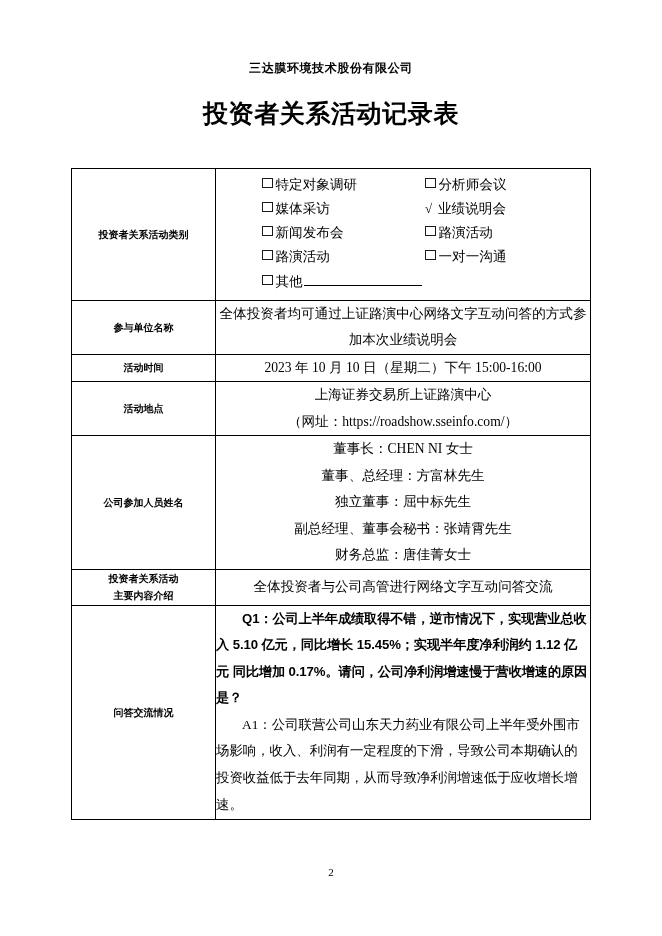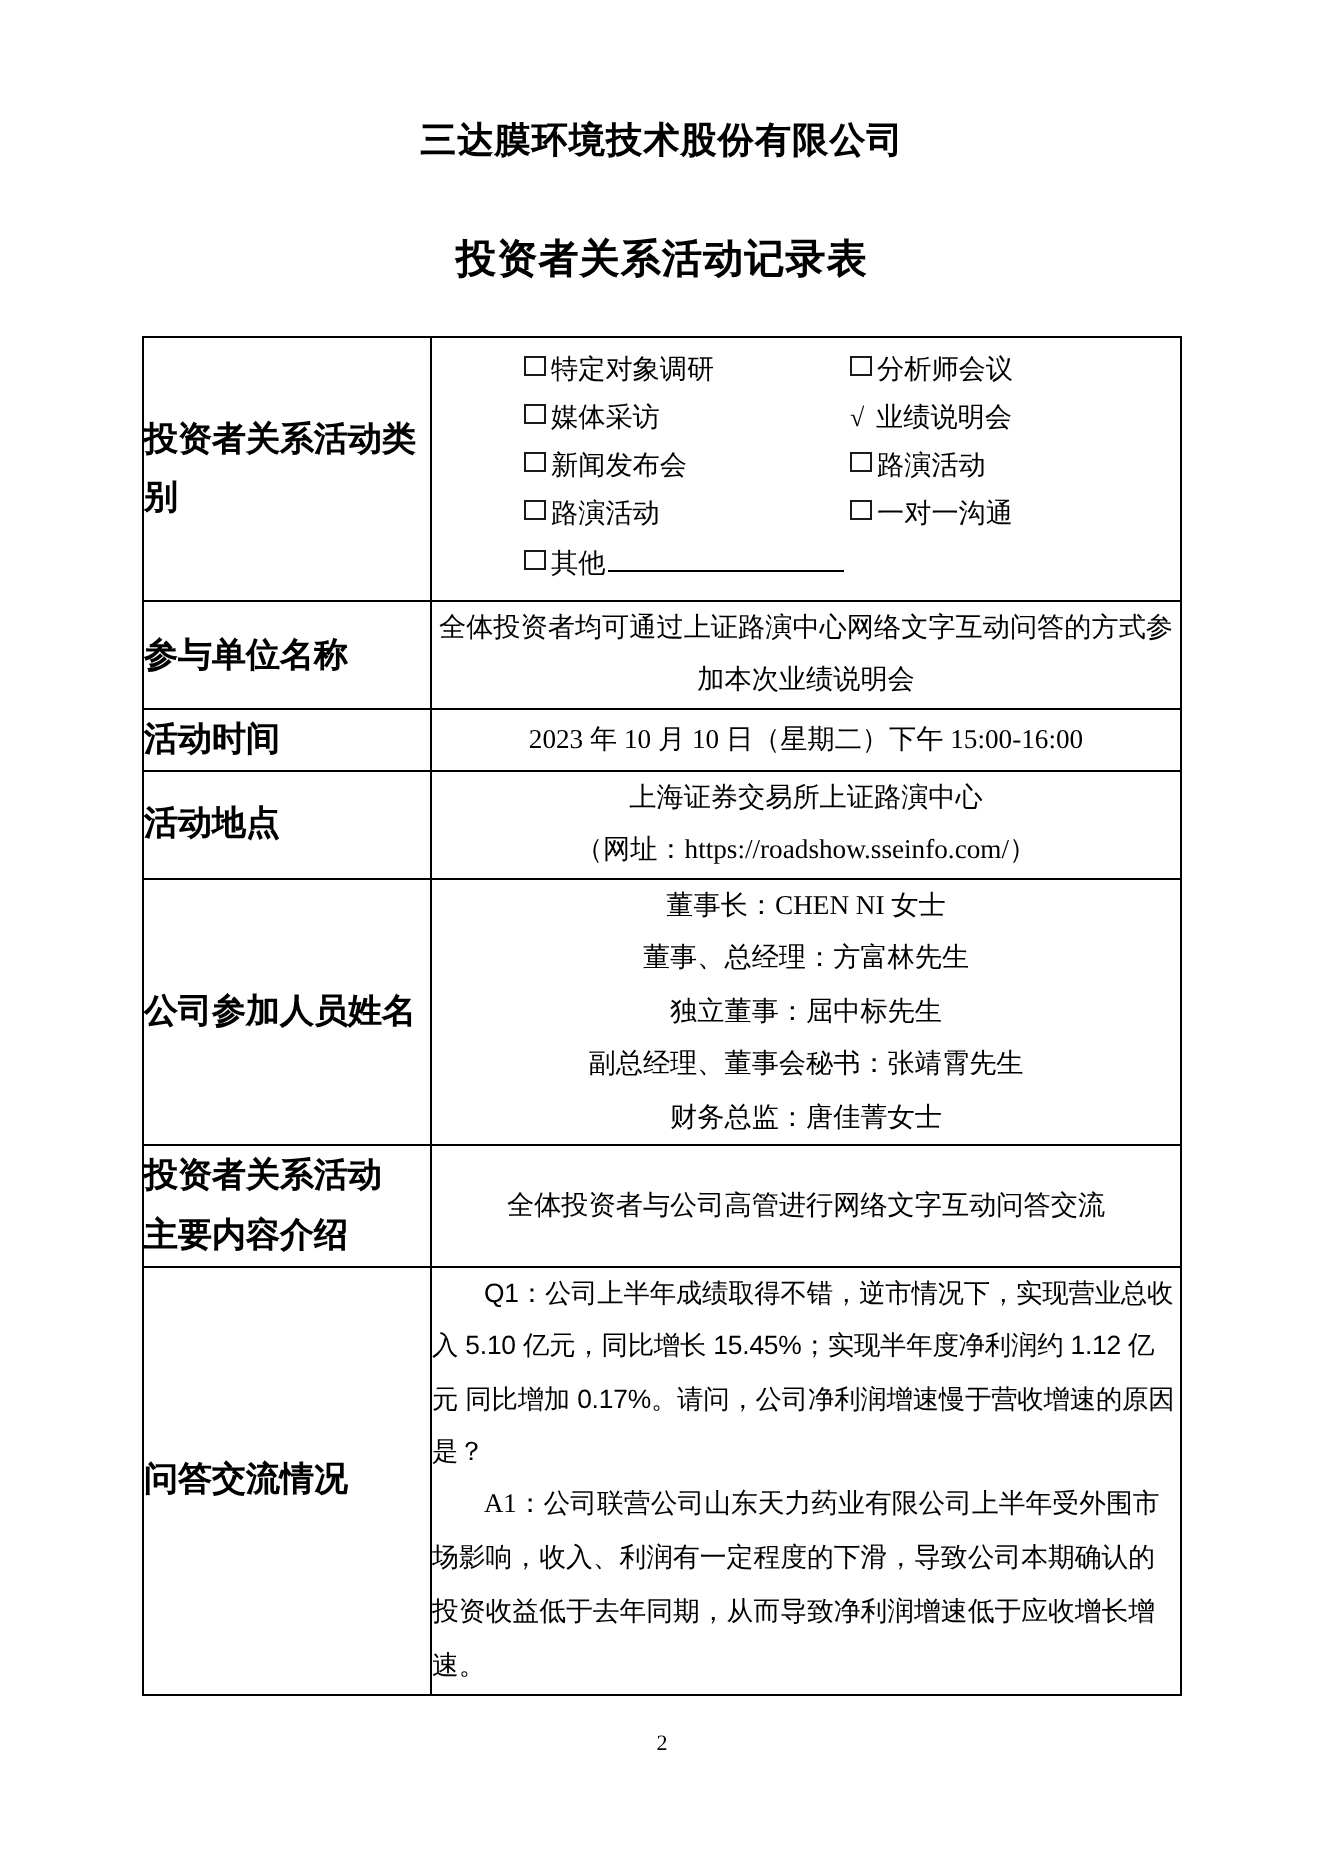--- a/index.html
+++ b/index.html
@@ -25,32 +25,32 @@
 
   
   .title-block {
     position: absolute;
     left: 0;
     top: 60px;
     width: 662px;
     text-align: center;
   }
   .doc-title {
-    font-size: 18px;
+    font-size: 12px;
     font-weight: bold;
     letter-spacing: 0.6px;
     line-height: 1.35;
-    font-family: Liberation Mono, monospace;
+    font-family: Liberation Serif, serif;
   }
   .doc-subtitle {
-    font-size: 20px;
+    font-size: 25px;
     font-weight: bold;
     letter-spacing: 0.6px;
     line-height: 1.35;
-    margin-top: 33px;
+    margin-top: 21px;
     font-family: "Liberation Sans", "DejaVu Sans", sans-serif;
   }
 
   
   .tbl {
     position: absolute;
     left: 71px;
     top: 168px;
     width: 520px;
     border-collapse: collapse;
@@ -58,23 +58,23 @@
   }
   .tbl td {
     border: 1px solid #000000;
     vertical-align: middle;
     padding: 0;
   }
   .col-label {
     width: 144px;
   }
   .label-cell {
-    text-align: left;
+    text-align: center;
     font-weight: bold;
-    font-size: 17px;
+    font-size: 10px;
     font-family: "Liberation Sans", "DejaVu Sans", sans-serif;
     line-height: 1.75;
     padding: 6px 4px;
   }
   .label-cell .l2 { display: block; }
 
   .content-cell {
     padding: 7px 7px 7px 9px;
     font-size: 13.6px;
     line-height: 1.95;
@@ -135,21 +135,21 @@
   .mono-ish {
     font-family: "Liberation Serif", "DejaVu Serif", serif;
   }
 
   .qa-cell {
     padding: 9px 8px 9px 9px;
     font-size: 13.4px;
     line-height: 2.0;
   }
   .qa-q {
-    font-weight: normal;
+    font-weight: bold;
     text-indent: 26px;
     font-family: "Liberation Sans", "DejaVu Sans", sans-serif;
     font-size: 13.2px;
     letter-spacing: -0.1px;
   }
   .qa-a {
     text-indent: 26px;
     margin-top: 0;
   }
 

